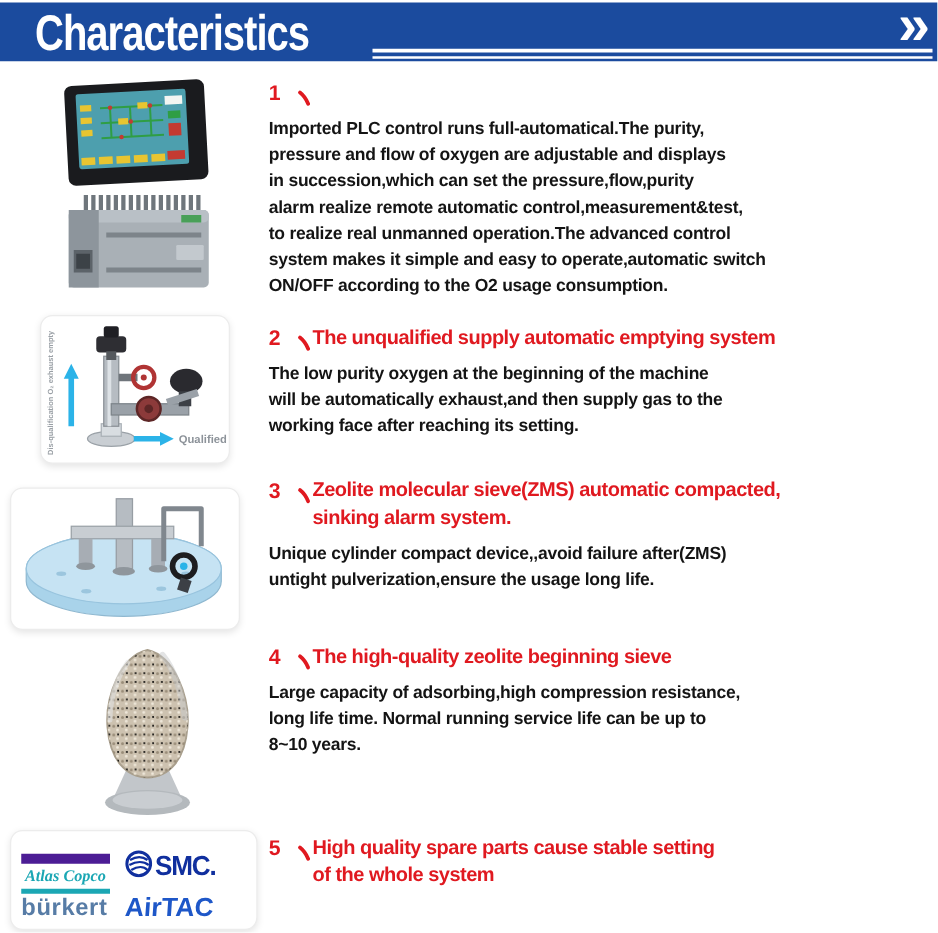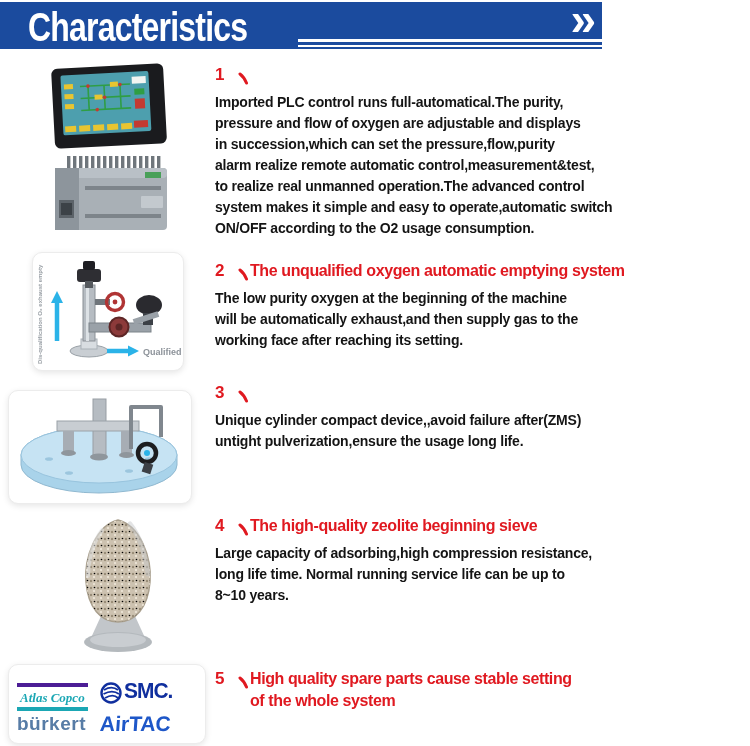--- a/index.html
+++ b/index.html
@@ -4,21 +4,21 @@
 <style>
   html,body { margin:0; padding:0; }
   body { background:#ffffff; font-family:"Liberation Sans", sans-serif; }
   #page {
     position:relative; width:750px; height:746px; background:#ffffff;
     overflow:hidden;
   }
 
   
   .header-bar {
-    position:absolute; left:0; top:2px; width:602px; height:47px;
+    position:absolute; left:0; top:2px; width:750px; height:47px;
     background:#1b4b9e;
     text-align:right;
   }
   .header-title {
     position:absolute; left:28px; top:3px;
     color:#ffffff; font-size:40px; font-weight:bold; letter-spacing:-1px;
     transform:scaleX(0.80); transform-origin:left center; white-space:nowrap;
   }
   .header-underline-1 {
     position:absolute; left:298px; top:37px; width:448px; height:3px; background:#ffffff;
@@ -65,29 +65,29 @@
   #zeolite-photo { position:absolute; left:68px; top:516px; width:100px; height:142px; }
   #logos-card  { left:8px;   top:664px; width:196px; height:78px; }
 
   
   .logos-grid {
     position:absolute; inset:6px 8px; display:grid;
     grid-template-columns:46% 54%; grid-template-rows:1fr 1fr;
     align-items:center;
   }
   .logo-atlas {
-    justify-self:start; border-top:4px solid #4c1d95; border-bottom:4px solid #1ba7b4;
+    justify-self:start; border-top:8px solid #4c1d95; border-bottom:4px solid #1ba7b4;
     padding:1px 3px;
     margin-top:12px;
   }
   .logo-atlas span {
     font-family:"Liberation Serif", serif; font-style:italic; font-weight:bold;
     font-size:13px; color:#1ba7b4; white-space:nowrap;
   }
-  .logo-smc { justify-self:start; display:flex; align-items:flex-end; gap:2px; }
+  .logo-smc { justify-self:start; display:flex; align-items:flex-start; gap:2px; }
   .logo-smc span {
     font-size:22px; font-weight:bold; color:#102f9e; letter-spacing:-1px;
     transform:scaleX(0.95); transform-origin:left;
   }
   .logo-burkert { justify-self:start; }
   .logo-burkert span {
     font-size:19px; font-weight:bold; color:#577ca6; letter-spacing:0.5px;
   }
   .logo-airtac { justify-self:start; }
   .logo-airtac span {
@@ -306,33 +306,35 @@
 system makes it simple and easy to operate,automatic switch
 ON/OFF according to the O2 usage consumption.</div>
   </div>
 
   <div class="feature" id="feature-2">
     <div class="feature-head">
       <span class="feature-num">2</span>
       <svg class="enum-mark" width="11" height="14" viewBox="0 0 11 14">
         <path d="M2,2 Q6,5 8.5,11" stroke="#e01920" stroke-width="3" fill="none" stroke-linecap="round"></path>
       </svg>
-      <span class="feature-heading">The unqualified oxygen automatic emptying system</span>
+      <span class="feature-heading">The unqualified supply automatic emptying system</span>
     </div>
     <div class="feature-body">The low purity oxygen at the beginning of the machine
 will be automatically exhaust,and then supply gas to the
 working face after reaching its setting.</div>
   </div>
 
   <div class="feature" id="feature-3">
     <div class="feature-head">
       <span class="feature-num">3</span>
       <svg class="enum-mark" width="11" height="14" viewBox="0 0 11 14">
         <path d="M2,2 Q6,5 8.5,11" stroke="#e01920" stroke-width="3" fill="none" stroke-linecap="round"></path>
       </svg>
+      <span class="feature-heading">Zeolite molecular sieve(ZMS) automatic compacted,
+sinking alarm system.</span>
     </div>
     <div class="feature-body">Unique cylinder compact device,,avoid failure after(ZMS)
 untight pulverization,ensure the usage long life.</div>
   </div>
 
   <div class="feature" id="feature-4">
     <div class="feature-head">
       <span class="feature-num">4</span>
       <svg class="enum-mark" width="11" height="14" viewBox="0 0 11 14">
         <path d="M2,2 Q6,5 8.5,11" stroke="#e01920" stroke-width="3" fill="none" stroke-linecap="round"></path>

